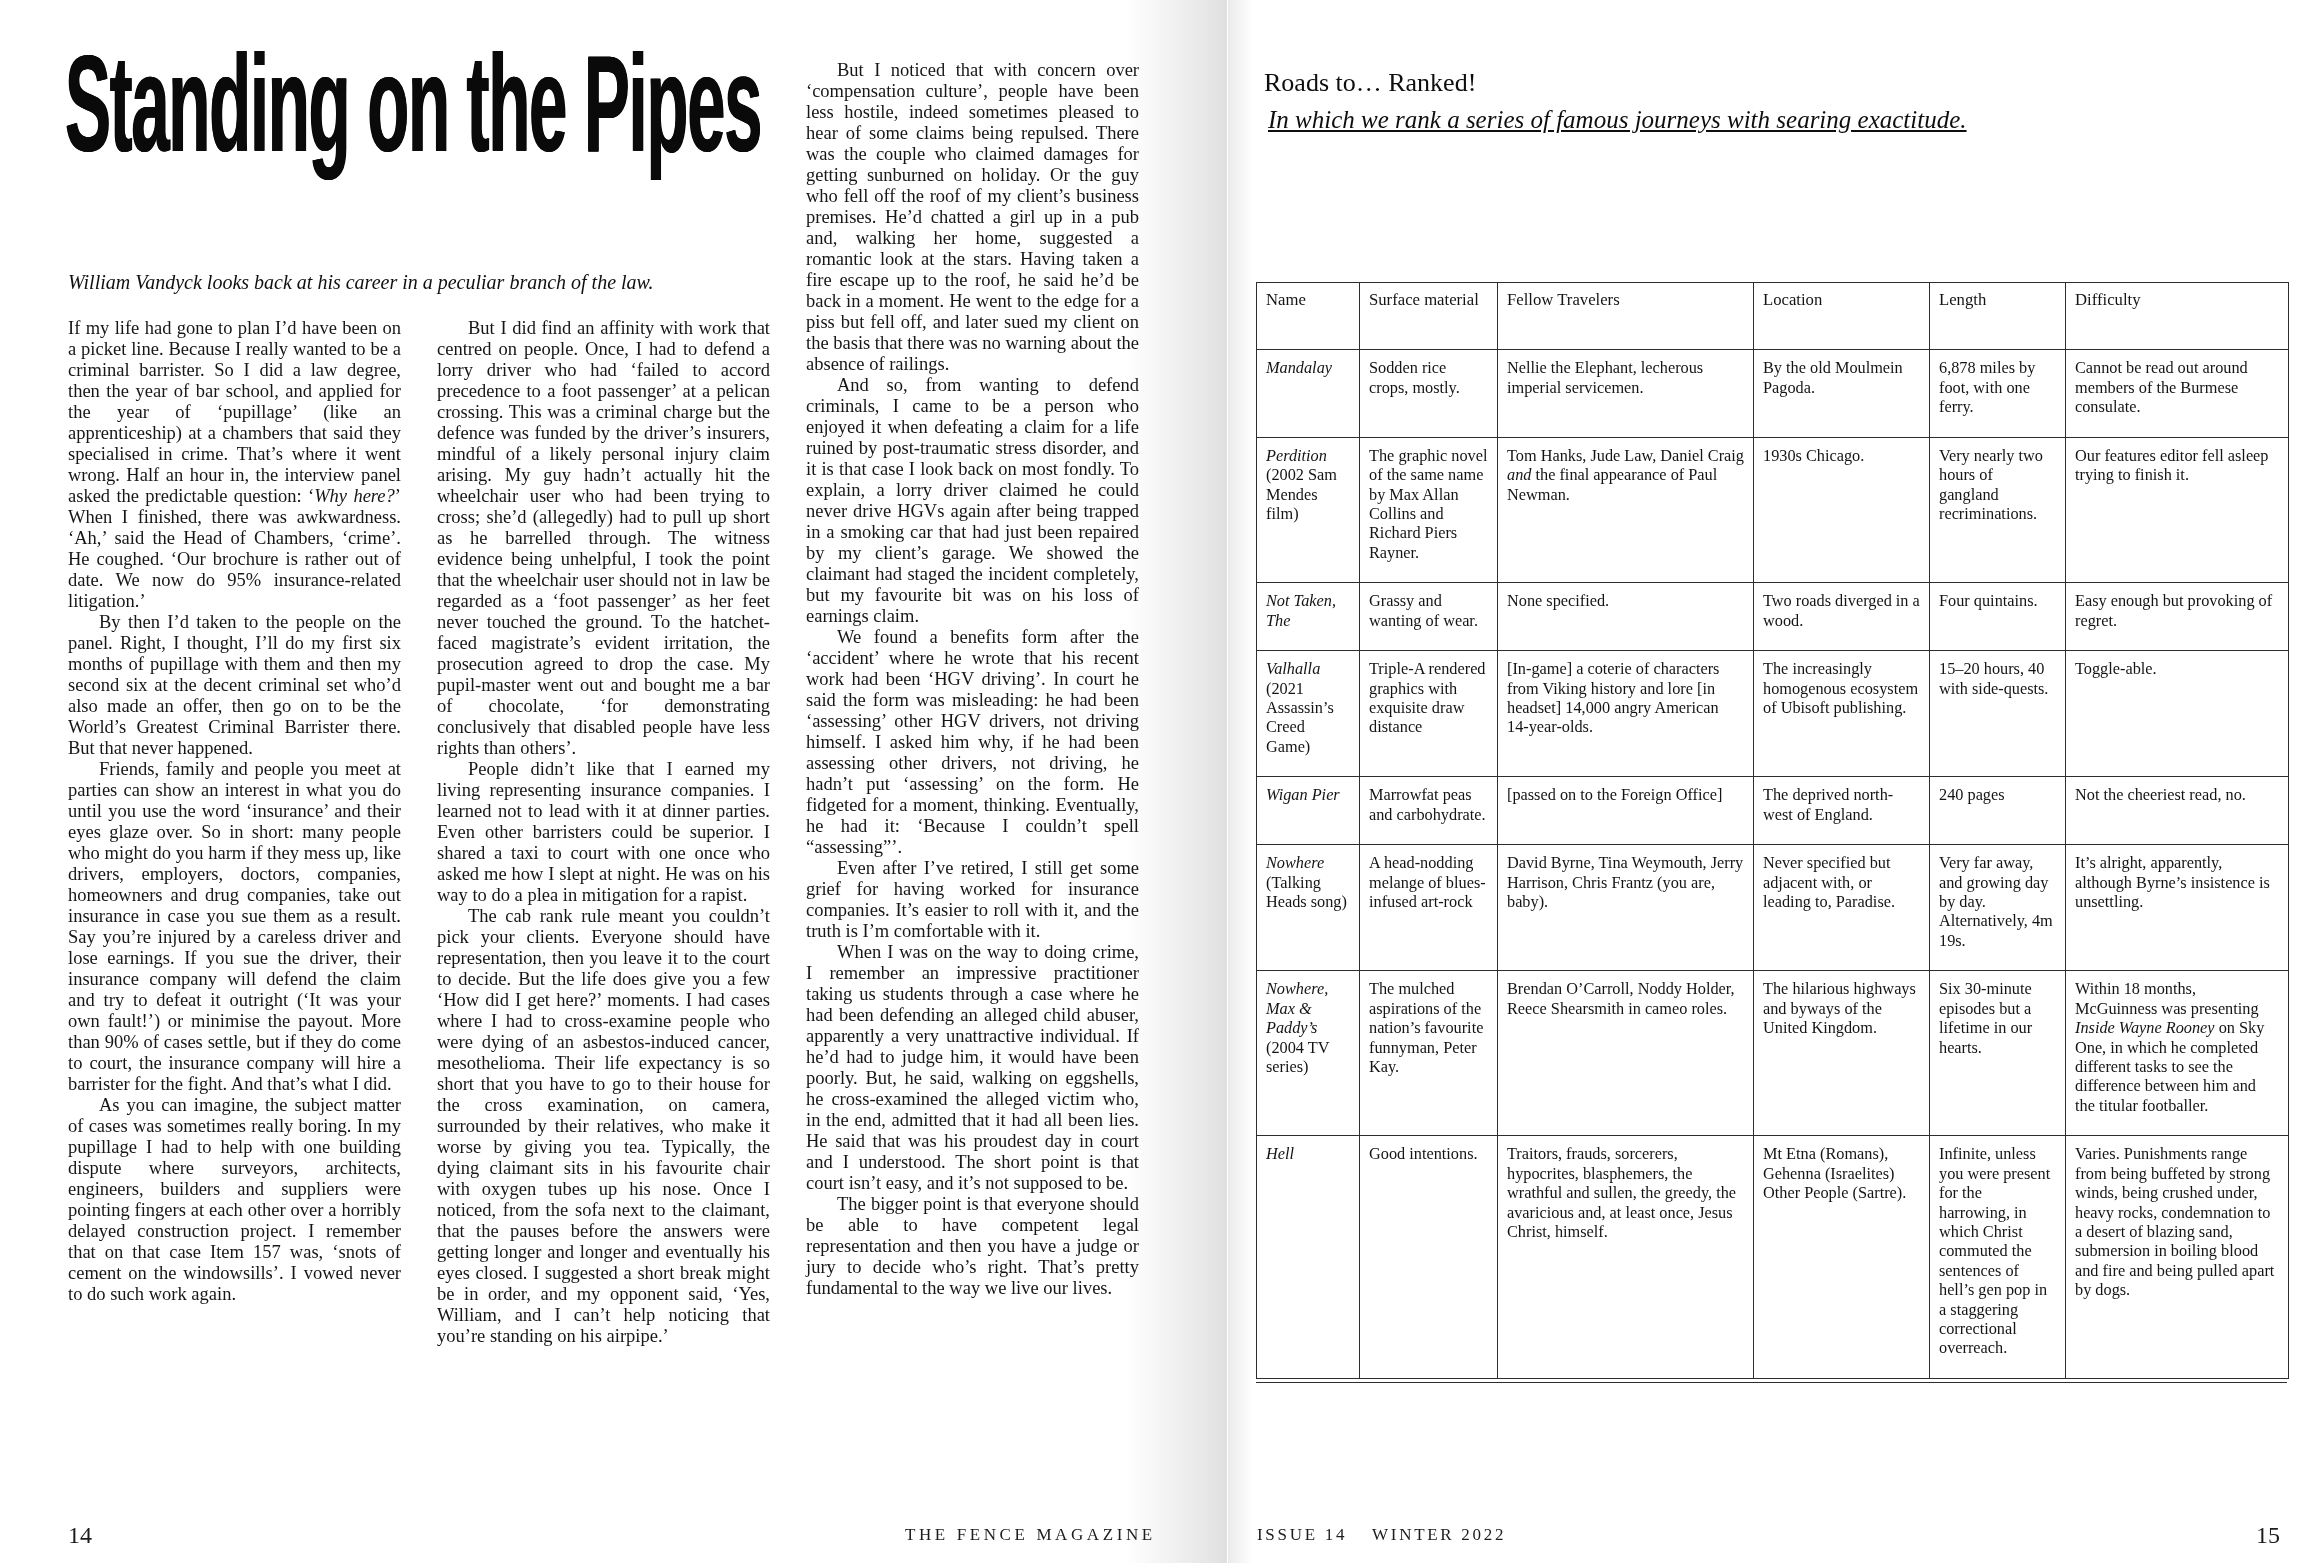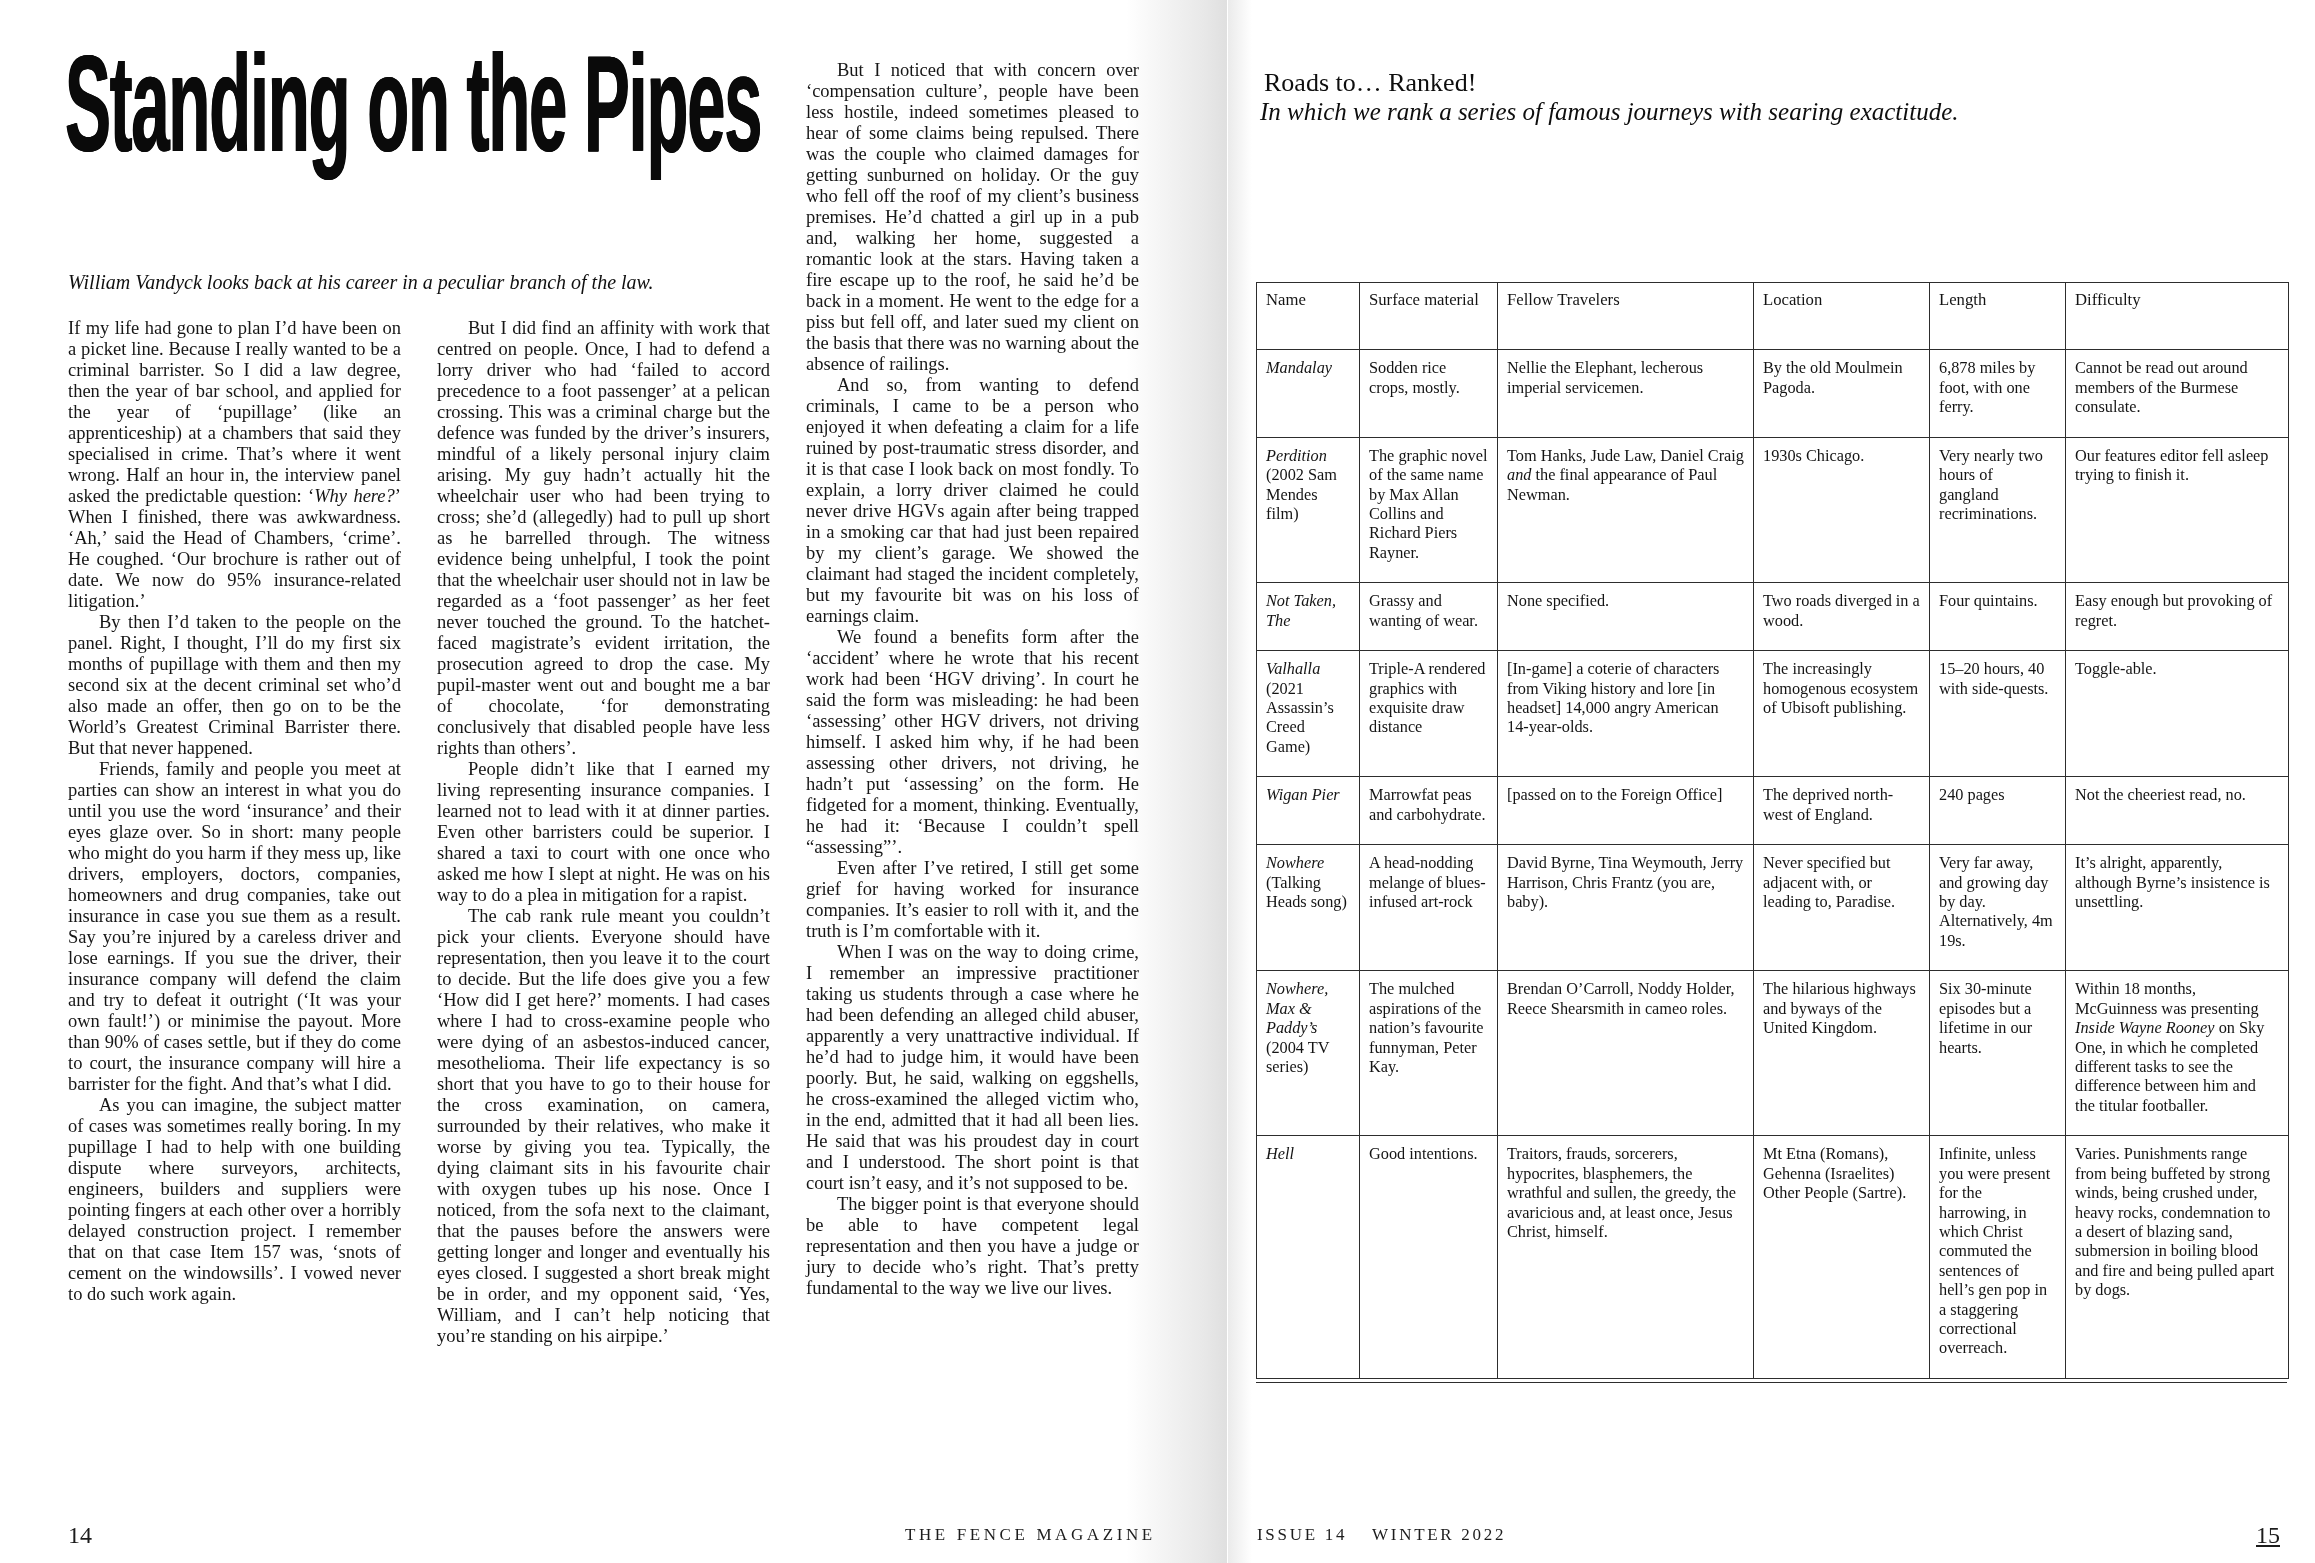--- a/index.html
+++ b/index.html
@@ -40,22 +40,22 @@
   .col2{left:437px;top:318px;}
   .col3{left:806px;top:60px;}
   .para{margin:0;text-indent:31px;}
   .para.first{text-indent:0;}
   
   .roads-title{
     position:absolute;left:1256px;top:60px;margin:8px;
     font-size:26px;font-weight:normal;line-height:1.15;color:#0e0e0e;
   }
   .roads-subtitle{
-    position:absolute;left:1256px;top:93px;margin:4px;width:905px;
-    font-size:25px;font-style:italic;line-height:1.2;color:#0e0e0e;
+    position:absolute;left:1256px;top:93px;margin:12px;width:905px;
+    font-size:25px;font-style:italic;line-height:1.2;color:#0e0e0e;text-decoration:underline;
   }
   .table-wrap{position:absolute;left:1256px;top:282px;width:1031px;}
   table.roads-table{
     border-collapse:collapse;width:1031px;table-layout:fixed;
     font-size:16.3px;line-height:19.4px;color:#141414;
   }
   table.roads-table th, table.roads-table td{
     border:0.9px solid #2d2d2d;vertical-align:top;text-align:left;
   }
   table.roads-table th{
@@ -68,21 +68,21 @@
   .c-surface{width:138px;}
   .c-fellow{width:256px;}
   .c-location{width:176px;}
   .c-length{width:136px;}
   .c-difficulty{width:223px;}
   
   .footer-num{
     position:absolute;top:1522px;font-size:24px;color:#1c1c1c;
   }
   .footer-num.left{left:68px;}
-  .footer-num.right{left:2256px;text-decoration:underline;}
+  .footer-num.right{left:2256px;}
   .footer-caps{
     position:absolute;top:1525px;font-size:17px;letter-spacing:3.6px;
     color:#1c1c1c;white-space:nowrap;
   }
   .footer-fence{left:905px;}
   .footer-issue{left:1257px;letter-spacing:2.7px;}
   .footer-issue .gap{display:inline-block;width:25px;}
 </style>
 </head>
 <body>

